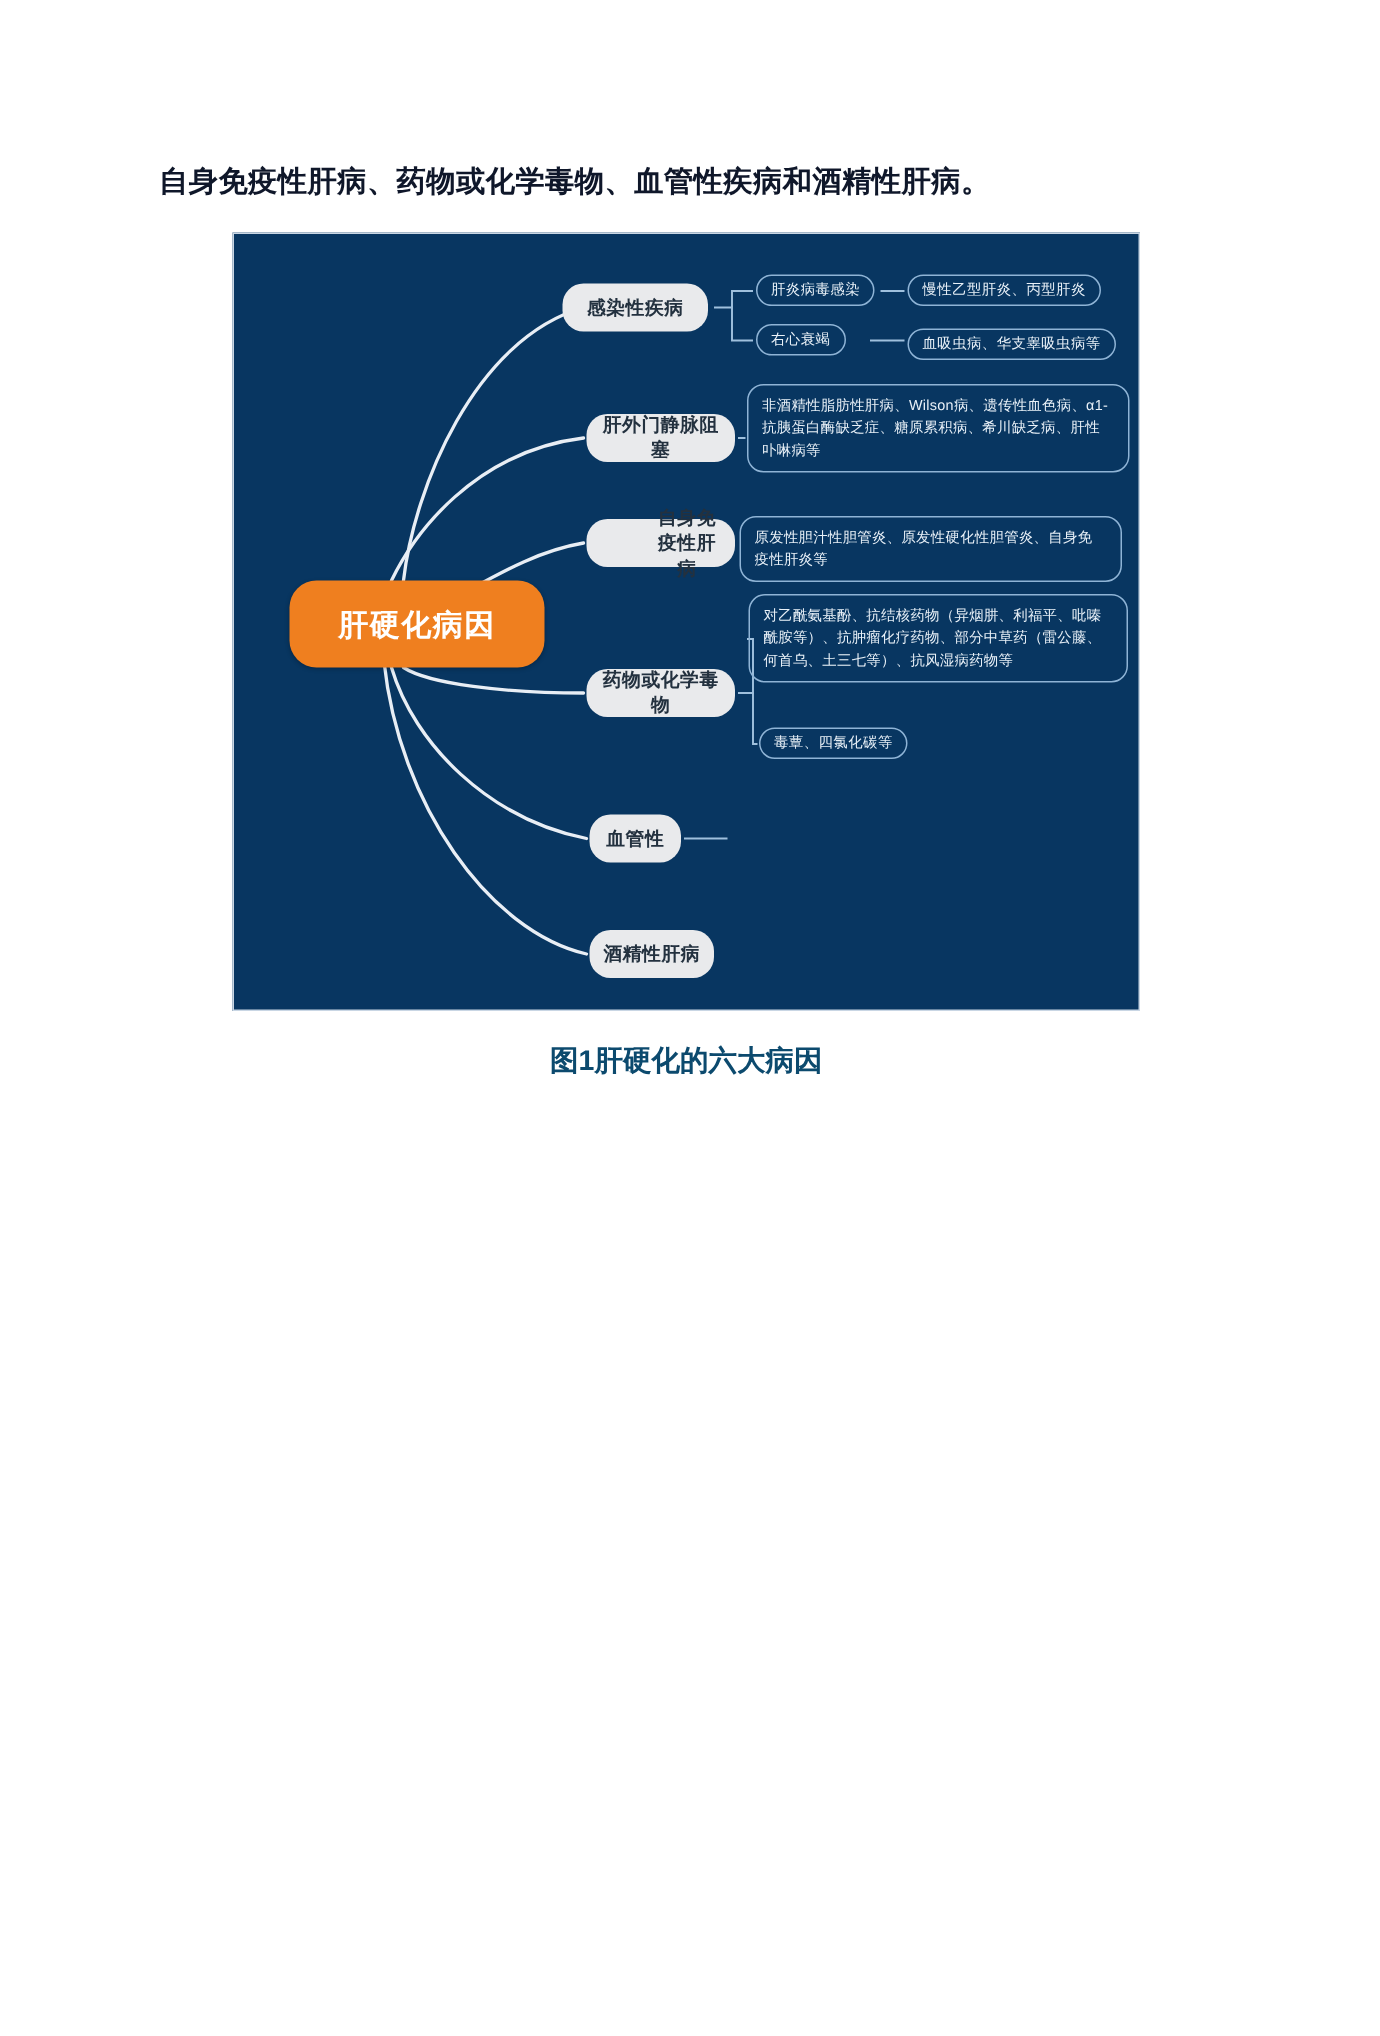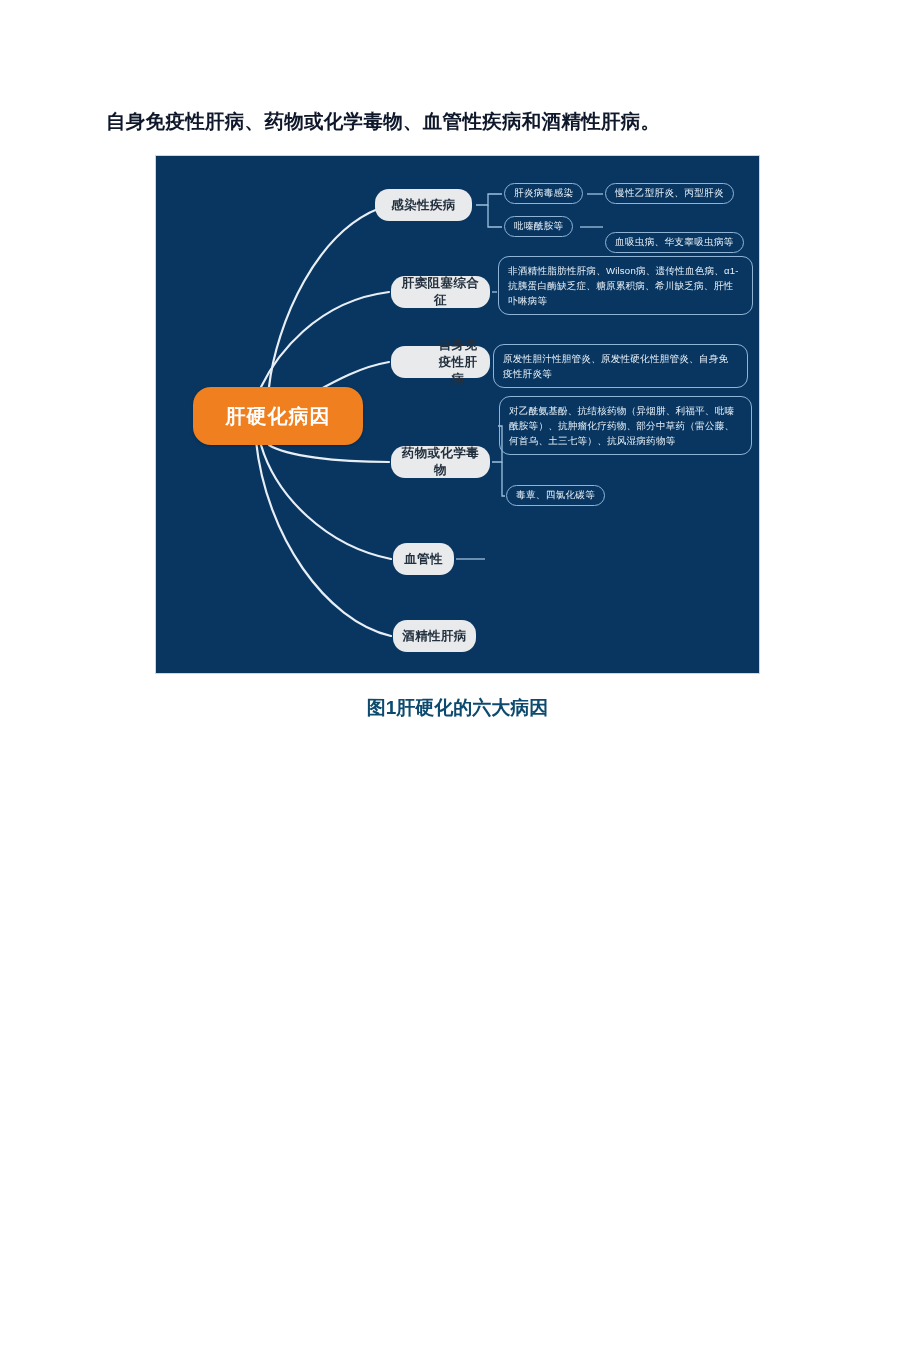--- a/index.html
+++ b/index.html
@@ -68,21 +68,21 @@
   .n-infect{left:219px;top:33px;width:97px;}
   .n-genetic{left:235px;top:120px;width:99px;}
   .n-auto{left:235px;top:190px;width:99px;padding-left:44px;}
   .n-drug{left:235px;top:290px;width:99px;}
   .n-vasc{left:237px;top:387px;width:61px;}
   .n-alcohol{left:237px;top:464px;width:83px;}
 
   .s-hepv{left:348px;top:27px;}
   .s-para{left:348px;top:60px;}
   .s-hepv-d{left:449px;top:27px;}
-  .s-para-d{left:449px;top:76px;}
+  .s-para-d{left:449px;top:63px;}
 
   .b-genetic{left:342px;top:100px;width:255px;}
   .b-auto{left:337px;top:188px;width:255px;}
   .b-drug{left:343px;top:240px;width:253px;}
   .s-toxin{left:350px;top:329px;}
   .b-vasc{left:330px;top:375px;width:265px;}
 </style>
 </head>
 <body>
 
@@ -116,29 +116,29 @@
           <path d="M336 306 H346 V270 H342"></path>
           <path d="M346 306 V340 H349"></path>
 
           <path d="M300 403 H329"></path>
         </g>
       </svg>
 
       <div class="node central">肝硬化病因</div>
 
       <div class="node l1 n-infect">感染性疾病</div>
-      <div class="node l1 n-genetic">肝窦阻塞综合征</div>
+      <div class="node l1 n-genetic">肝外门静脉阻塞</div>
       <div class="node l1 n-auto">自身免疫性肝病</div>
       <div class="node l1 n-drug">药物或化学毒物</div>
       <div class="node l1 n-vasc">血管性</div>
       <div class="node l1 n-alcohol">酒精性肝病</div>
 
       <div class="node l2 s-hepv">肝炎病毒感染</div>
       <div class="node l2 s-hepv-d">慢性乙型肝炎、丙型肝炎</div>
-      <div class="node l2 s-para">吡嗪酰胺等</div>
+      <div class="node l2 s-para">右心衰竭</div>
       <div class="node l2 s-para-d">血吸虫病、华支睾吸虫病等</div>
 
       <div class="node l2box b-genetic">非酒精性脂肪性肝病、Wilson病、遗传性血色病、α1-抗胰蛋白酶缺乏症、糖原累积病、希川缺乏病、肝性卟啉病等</div>
       <div class="node l2box b-drug">对乙酰氨基酚、抗结核药物（异烟肼、利福平、吡嗪酰胺等）、抗肿瘤化疗药物、部分中草药（雷公藤、何首乌、土三七等）、抗风湿病药物等</div>
       <div class="node l2box b-auto">原发性胆汁性胆管炎、原发性硬化性胆管炎、自身免疫性肝炎等</div>
       <div class="node l2 s-toxin">毒蕈、四氯化碳等</div>
 
     </div>
   </div>
 

